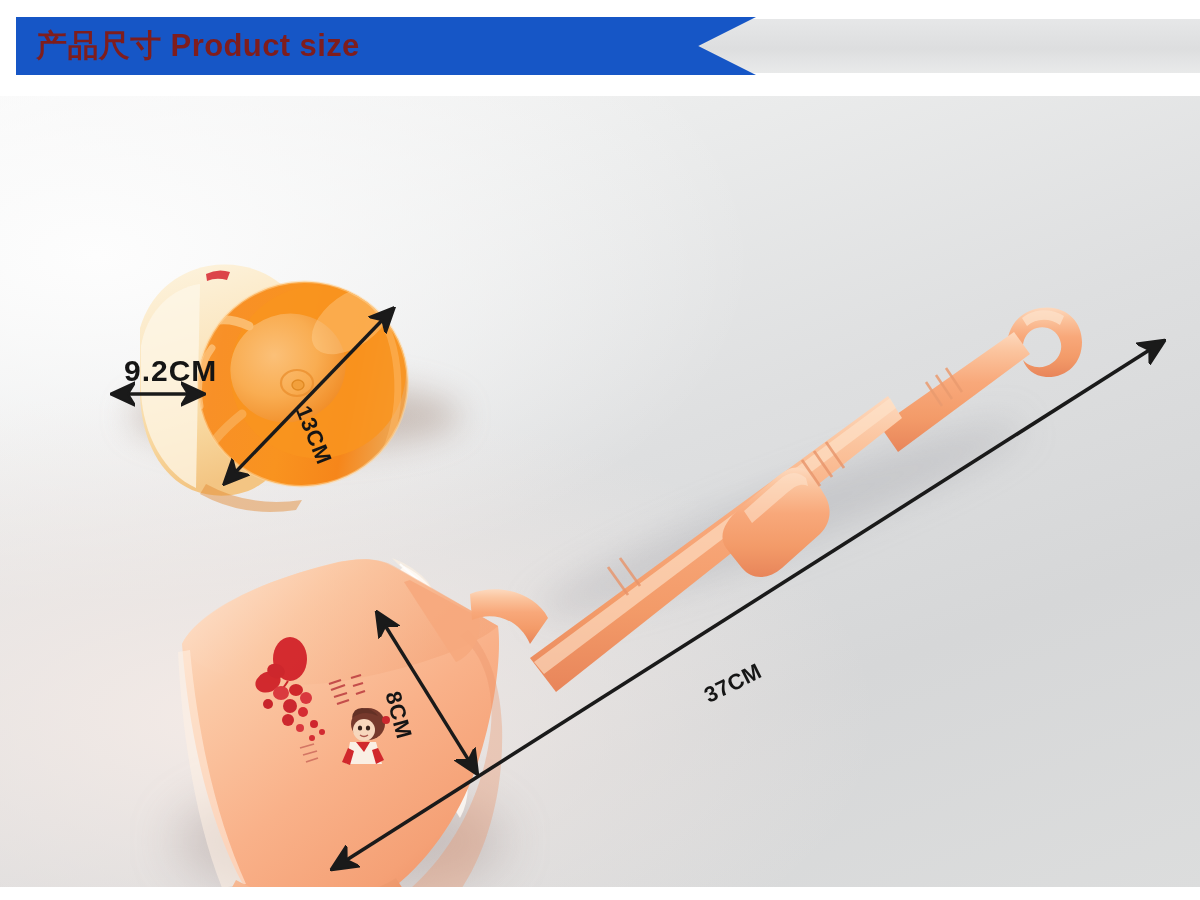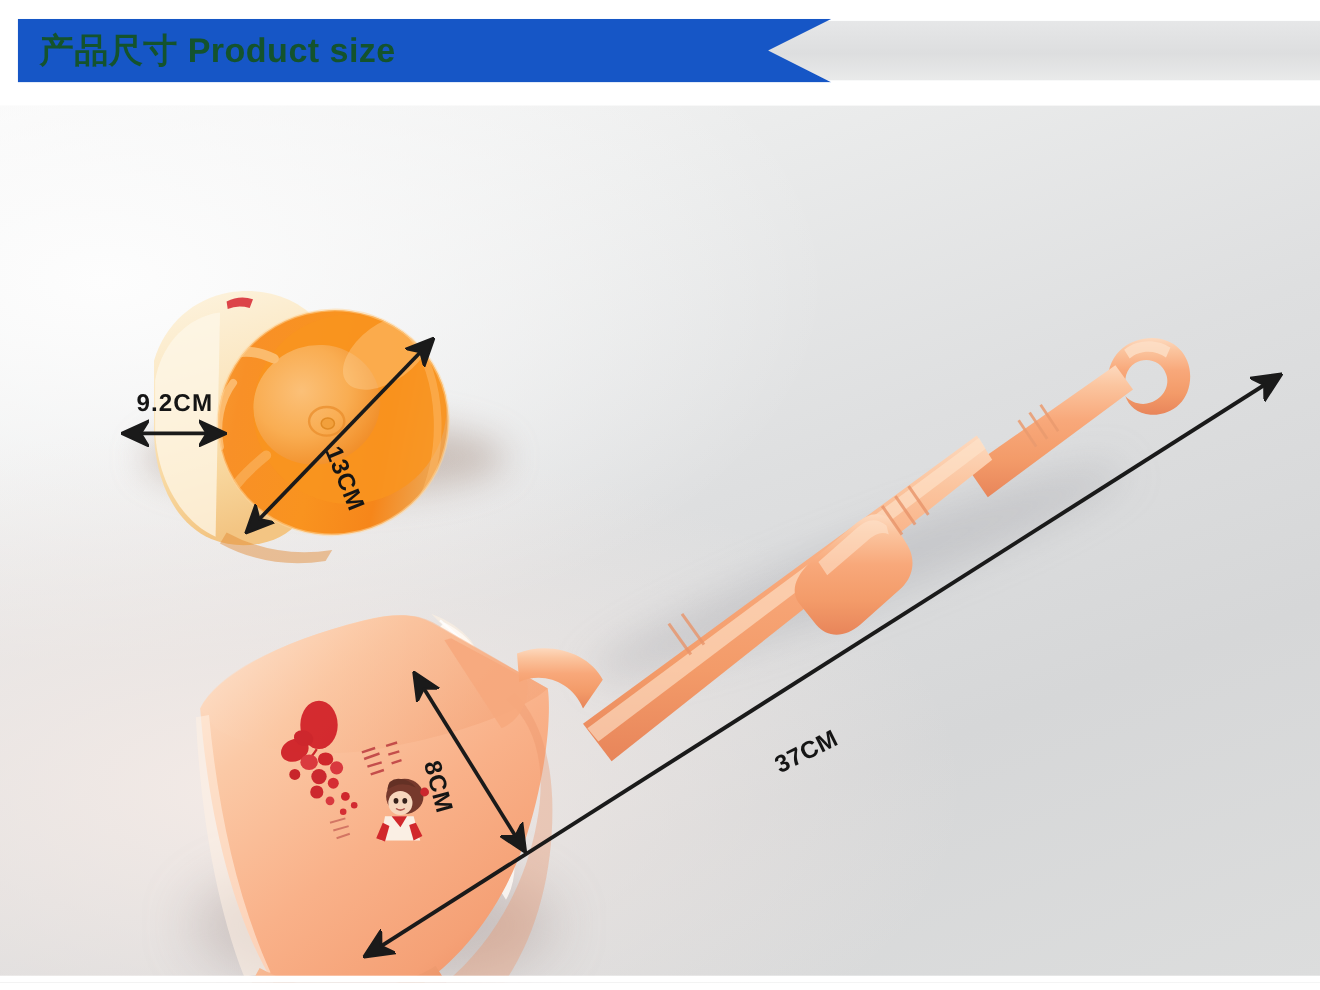--- a/index.html
+++ b/index.html
@@ -43,21 +43,21 @@
     background: #1656c6;
     -webkit-clip-path: polygon(0 0, 100% 0, 92.2% 50%, 100% 100%, 0 100%);
     clip-path: polygon(0 0, 100% 0, 92.2% 50%, 100% 100%, 0 100%);
   }
   #banner-title {
     position: absolute;
     left: 36px;
     top: 0px;
     height: 58px;
     line-height: 57px;
-    color: #14532d;
+    color: #7f1d1d;
     font-size: 31px;
     font-weight: bold;
     letter-spacing: 0.4px;
     white-space: nowrap;
     text-align: center;
   }
 
   
   #stage {
     position: absolute;
@@ -116,21 +116,21 @@
   .dim-label {
     position: absolute;
     color: #151515;
     font-weight: bold;
     white-space: nowrap;
     font-family: "Liberation Sans", sans-serif;
   }
   #label-92 {
     left: 124px;
     top: 258px;
-    font-size: 22px;
+    font-size: 30px;
     letter-spacing: 1px;
   }
   #label-13 {
     left: 302px;
     top: 298px;
     font-size: 22px;
     letter-spacing: 0.5px;
     transform: rotate(68deg);
     transform-origin: left center;
   }

